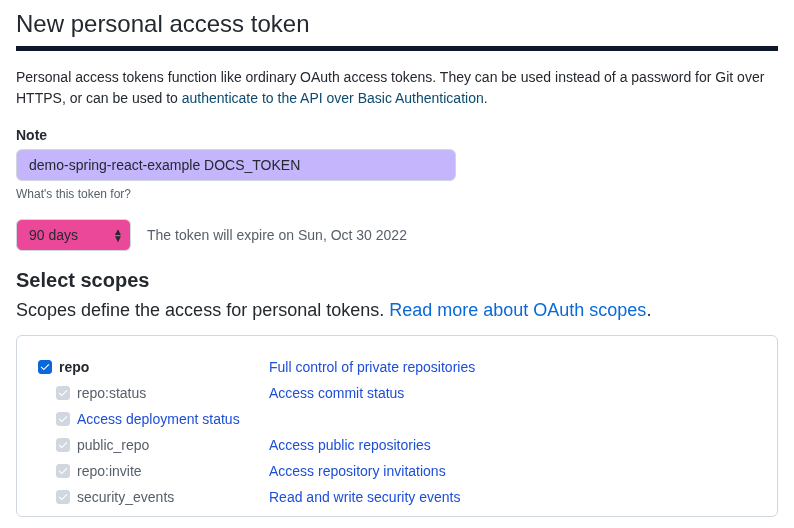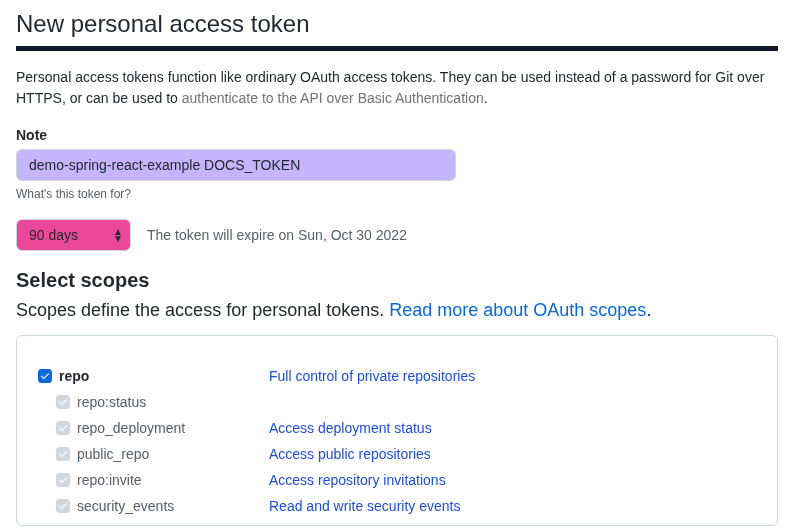--- a/index.html
+++ b/index.html
@@ -18,21 +18,21 @@
       border-bottom: 5px solid #0f172a;
       margin-bottom: 16px;
     }
     .intro {
       font-size: 14px;
       color: #24292f;
       line-height: 1.5;
       margin-bottom: 18px;
     }
     .intro a {
-      color: #737373;
+      color: #0c4a6e;
       text-decoration: none;
     }
     .field-group { margin-bottom: 18px; }
     .field-label {
       display: block;
       font-weight: 600;
       font-size: 14px;
       margin-bottom: 6px;
     }
     .required-marker { color: #cf222e; }
@@ -99,21 +99,21 @@
       color: #24292f;
       margin-bottom: 14px;
     }
     .section-desc a {
       color: #0969da;
       text-decoration: none;
     }
     .scopes-box {
       border: 1px solid #d0d7de;
       border-radius: 6px;
-      padding: 27px 14px 6px 14px;
+      padding: 18px 14px 6px 14px;
     }
     .scope-row {
       display: flex;
       align-items: center;
       padding: 5px 0;
       font-size: 14px;
     }
     .scope-check-col {
       width: 28px;
       display: flex;
@@ -203,30 +203,30 @@
       </div>
       <div class="scope-row child">
         <div class="scope-check-col">
           <span class="cb locked">
             <svg width="10" height="10" viewBox="0 0 12 12">
               <path fill="#fff" d="M10.2 2.3 4.5 8 1.8 5.3l-1 1L4.5 10l6.7-6.7z"></path>
             </svg>
           </span>
         </div>
         <div class="scope-name-col">repo:status</div>
-      </div>
-      <div class="scope-row child">
-        <div class="scope-check-col">
-          <span class="cb locked">
-            <svg width="10" height="10" viewBox="0 0 12 12">
-              <path fill="#fff" d="M10.2 2.3 4.5 8 1.8 5.3l-1 1L4.5 10l6.7-6.7z"></path>
-            </svg>
-          </span>
-        </div>
-        <div class="scope-name-col">repo_deployment</div>
+        <div class="scope-desc-col">Access commit status</div>
+      </div>
+      <div class="scope-row child">
+        <div class="scope-check-col">
+          <span class="cb locked">
+            <svg width="10" height="10" viewBox="0 0 12 12">
+              <path fill="#fff" d="M10.2 2.3 4.5 8 1.8 5.3l-1 1L4.5 10l6.7-6.7z"></path>
+            </svg>
+          </span>
+        </div>
         <div class="scope-desc-col">Access deployment status</div>
       </div>
       <div class="scope-row child">
         <div class="scope-check-col">
           <span class="cb locked">
             <svg width="10" height="10" viewBox="0 0 12 12">
               <path fill="#fff" d="M10.2 2.3 4.5 8 1.8 5.3l-1 1L4.5 10l6.7-6.7z"></path>
             </svg>
           </span>
         </div>

